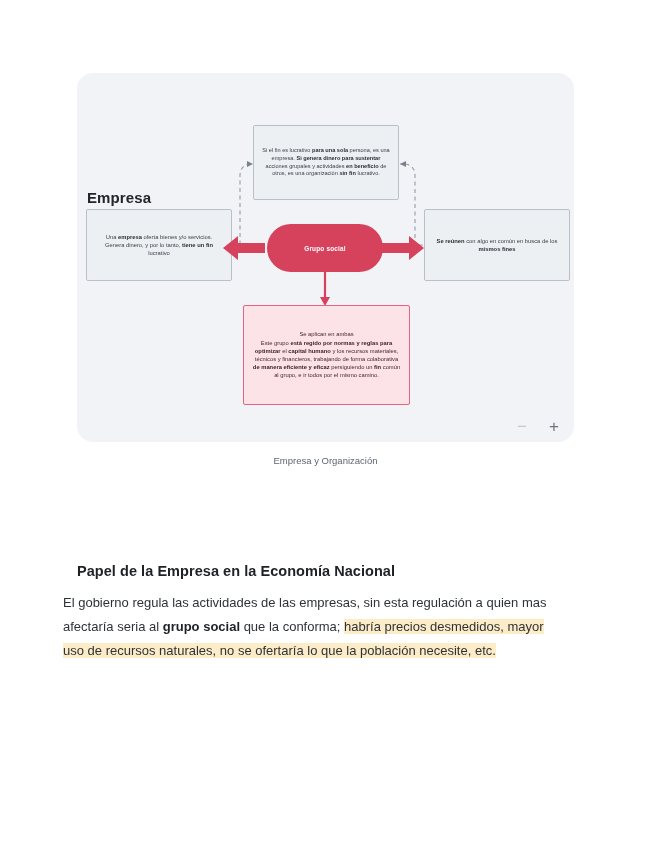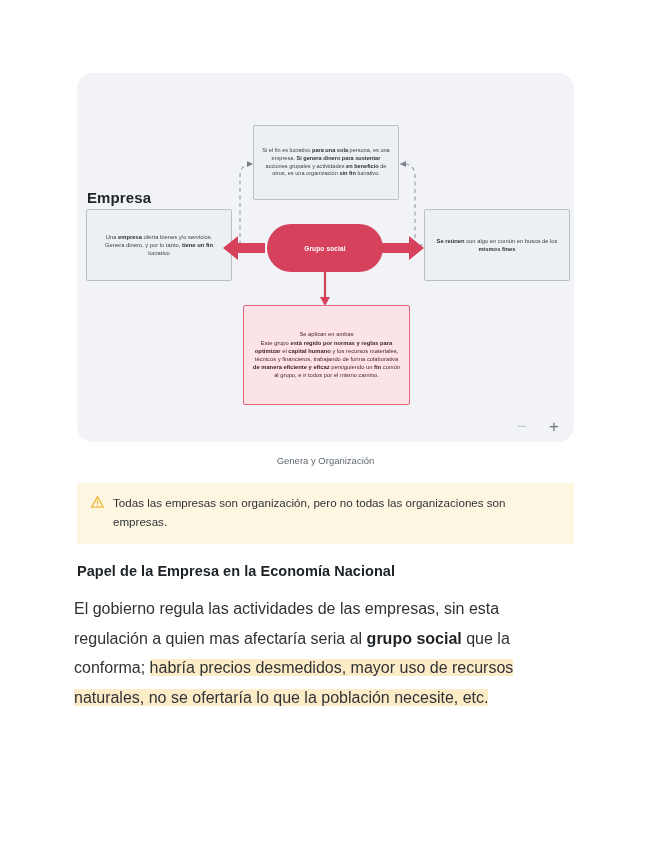--- a/index.html
+++ b/index.html
@@ -187,24 +187,24 @@
     left: 77px;
     top: 551px;
     font-size: 14.5px;
     font-weight: 700;
     color: #1d2226;
     letter-spacing: 0.05px;
     text-align: center;
   }
   .body-paragraph {
     position: absolute;
-    left: 74px;
+    left: 63px;
     top: 578px;
     width: 500px;
-    font-size: 16px;
+    font-size: 13px;
     line-height: 1.85;
     color: #2f3337;
   }
   .body-paragraph b { font-weight: 700; color: #1d2226; }
   .hl { background: #fdecc8; }
 </style>
 </head>
 <body>
 
 <div class="page">
@@ -264,30 +264,22 @@
         <span>Grupo social</span>
       </div>
 
       <div class="zoom-controls">
         <div class="zoom-btn zoom-minus">−</div>
         <div class="zoom-btn zoom-plus">+</div>
       </div>
     </div>
   </div>
 
-  <div class="figure-caption">Genera y Organización</div>
-
-  <div class="callout">
-    <svg class="warn-icon" width="13" height="12" viewBox="0 0 13 12">
-      <path d="M6.5 0.6 L12.4 11.2 L0.6 11.2 Z" fill="none" stroke="#efb93d" stroke-width="1.3" stroke-linejoin="round"></path>
-      <rect x="5.85" y="4.1" width="1.3" height="3.6" rx="0.55" fill="#efb93d"></rect>
-      <rect x="5.85" y="8.5" width="1.3" height="1.3" rx="0.6" fill="#efb93d"></rect>
-    </svg>
-    <div class="callout-text">Todas las empresas son organización, pero no todas las organizaciones son empresas.</div>
-  </div>
+  <div class="figure-caption">Empresa y Organización</div>
+
 
   <h2 class="section-heading">Papel de la Empresa en la Economía Nacional</h2>
 
   <p class="body-paragraph">
     <span>El gobierno regula las actividades de las empresas, sin esta regulación a quien mas afectaría seria al </span><b>grupo social</b><span> que la conforma; </span><span class="hl">habría precios desmedidos, mayor uso de recursos naturales, no se ofertaría lo que la población necesite, etc.</span>
   </p>
 
 </div>
 
 </body></html>

